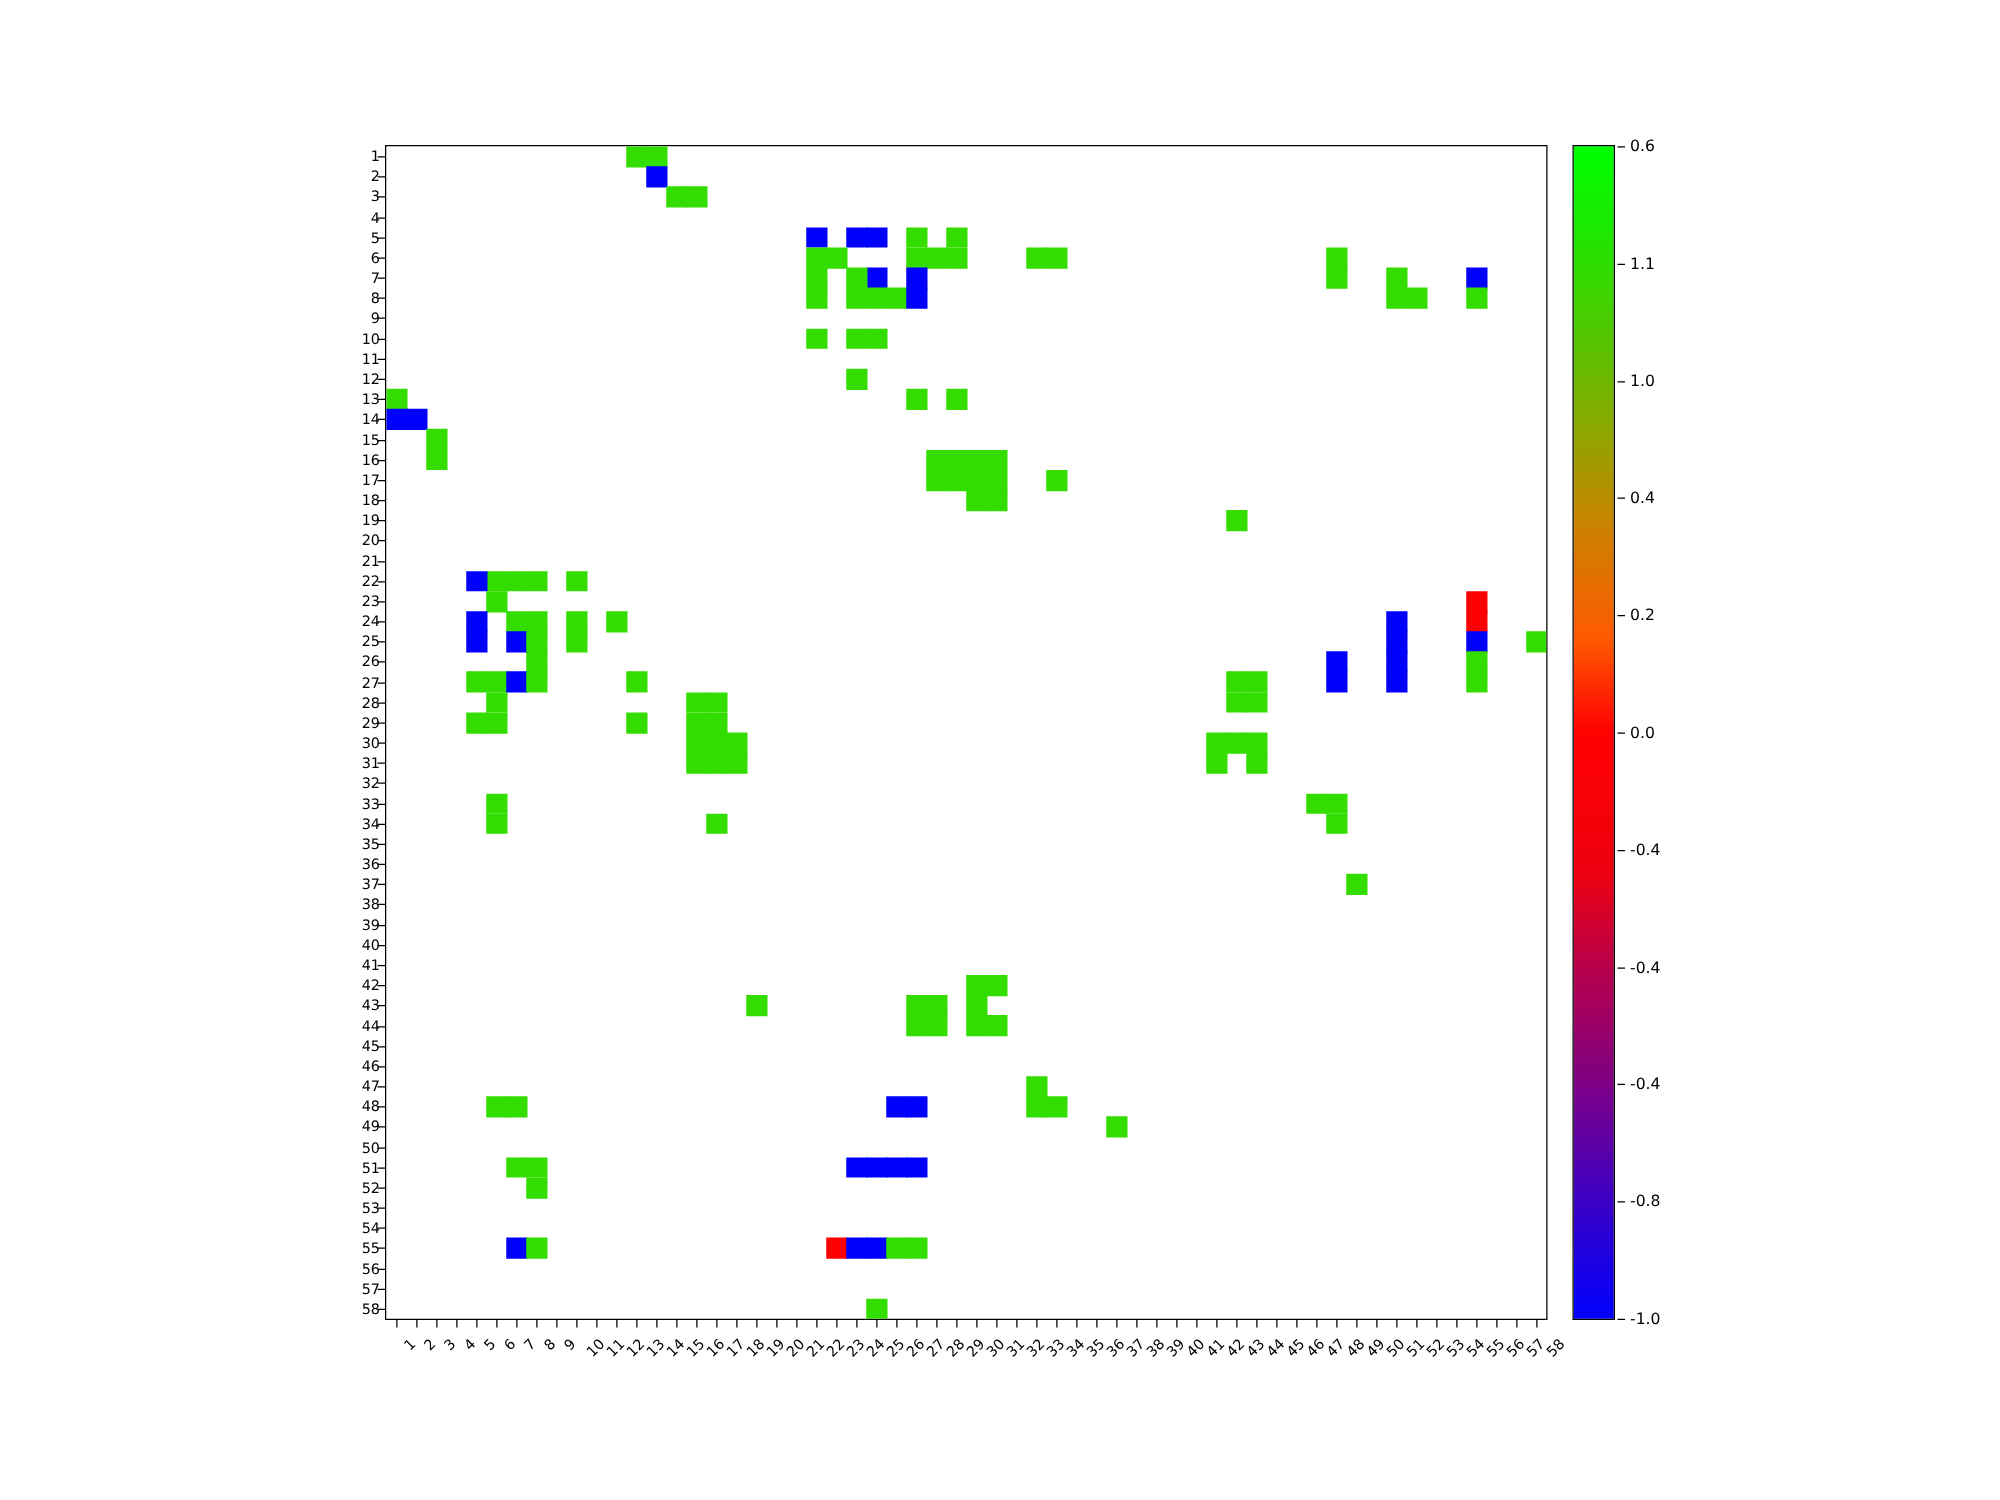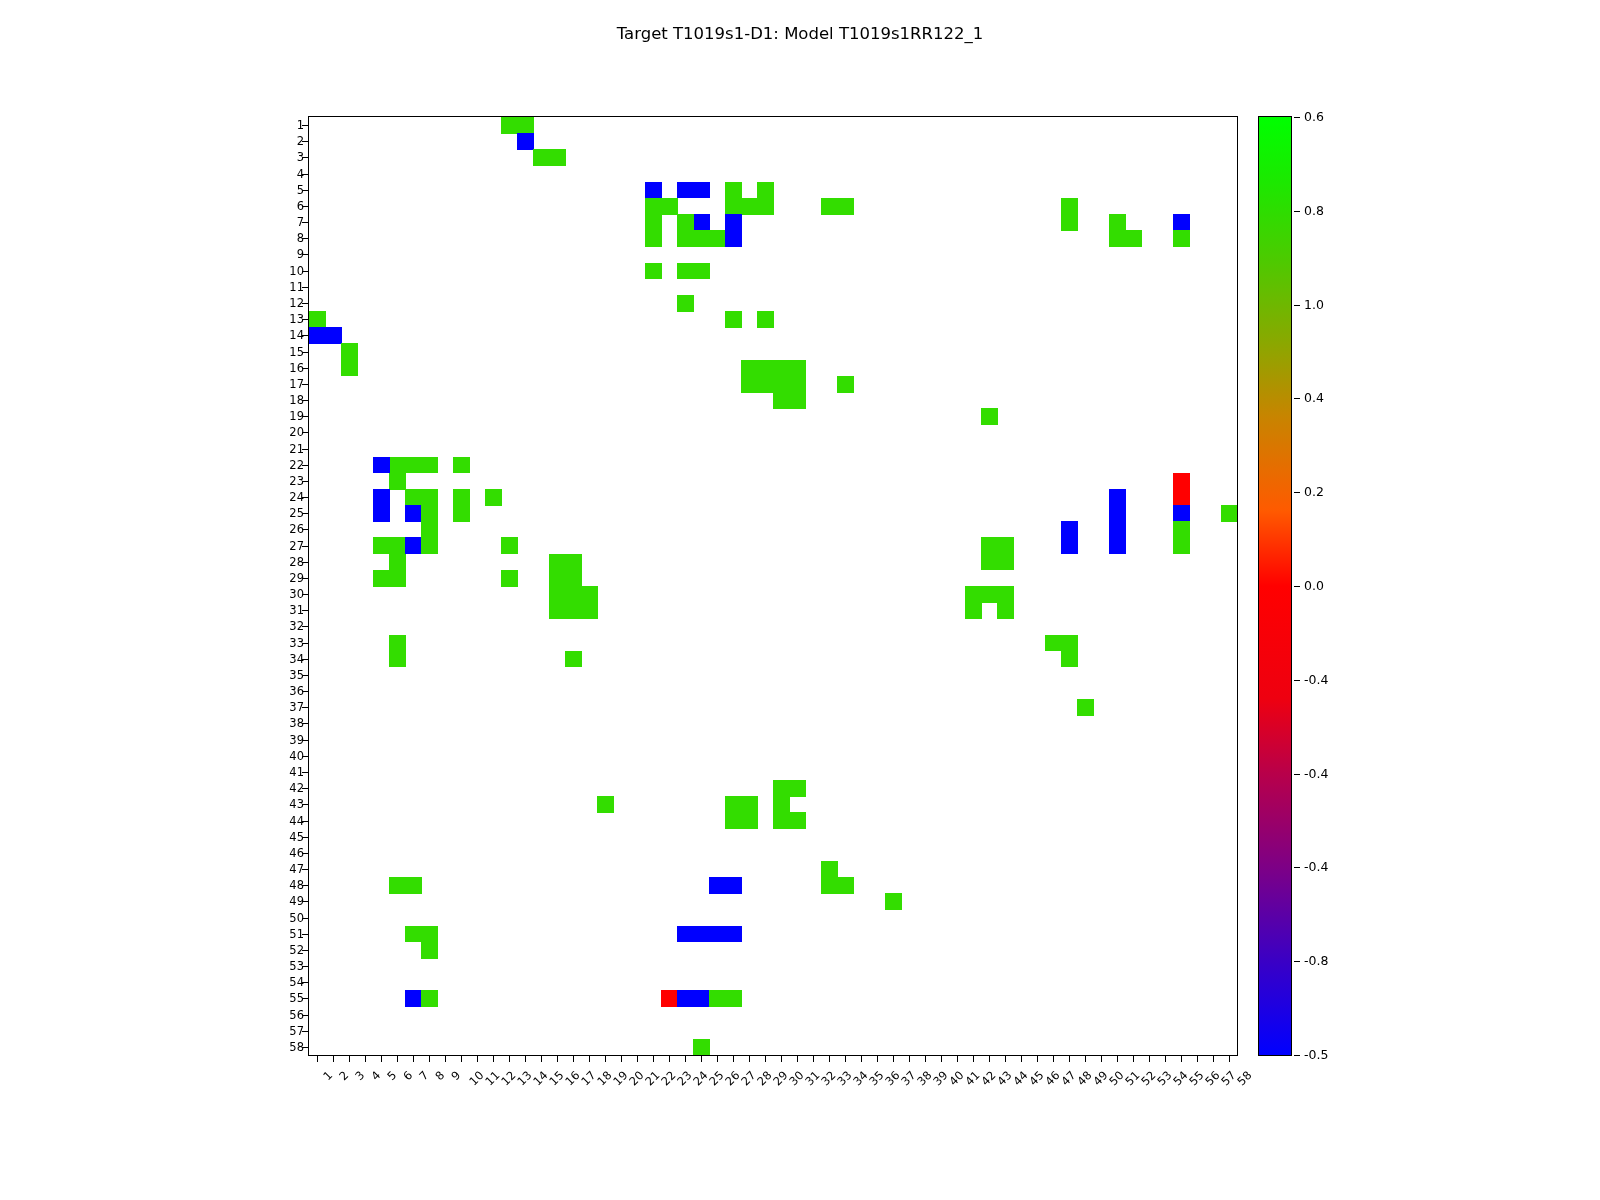--- a/index.html
+++ b/index.html
@@ -161,21 +161,20 @@
     width: 6px;
     height: 1px;
     background: #000;
   }
 </style>
 </head>
 <body>
 
 <div id="figure">
 
-  <div class="suptitle" id="suptitle-line1">Target T1019s1-D1: Model T1019s1RR122_1</div>
 
   <div id="plot-frame">
     <div id="cells">
         <div class="cell" style="left: 192px; top: 0px; width: 16.6px; height: 16.7724px; background: rgb(51, 221, 0);"></div>
         <div class="cell" style="left: 208px; top: 0px; width: 16.6px; height: 16.7724px; background: rgb(51, 221, 0);"></div>
         <div class="cell" style="left: 208px; top: 16.1724px; width: 16.6px; height: 16.7724px; background: rgb(0, 0, 255);"></div>
         <div class="cell" style="left: 224px; top: 32.3448px; width: 16.6px; height: 16.7724px; background: rgb(51, 221, 0);"></div>
         <div class="cell" style="left: 240px; top: 32.3448px; width: 16.6px; height: 16.7724px; background: rgb(51, 221, 0);"></div>
         <div class="cell" style="left: 336px; top: 64.6897px; width: 16.6px; height: 16.7724px; background: rgb(0, 0, 255);"></div>
         <div class="cell" style="left: 368px; top: 64.6897px; width: 16.6px; height: 16.7724px; background: rgb(0, 0, 255);"></div>
@@ -445,39 +444,39 @@
       <div class="xtick" style="left: 874px; top: 6px;">55</div>
       <div class="xtick" style="left: 890px; top: 6px;">56</div>
       <div class="xtick" style="left: 906px; top: 6px;">57</div>
       <div class="xtick" style="left: 922px; top: 6px;">58</div>
     </div>
 
   <div id="colorbar"></div>
   <div id="cbar-ticks">
       <div class="cbtick" style="top: -6px;">0.6</div>
       <div class="cbtickmark" style="top: 1px;"></div>
-      <div class="cbtick" style="top: 87.8px;">0.8</div>
+      <div class="cbtick" style="top: 87.8px;">1.1</div>
       <div class="cbtickmark" style="top: 94.8px;"></div>
       <div class="cbtick" style="top: 181.6px;">1.0</div>
       <div class="cbtickmark" style="top: 188.6px;"></div>
       <div class="cbtick" style="top: 275.4px;">0.4</div>
       <div class="cbtickmark" style="top: 282.4px;"></div>
       <div class="cbtick" style="top: 369.2px;">0.2</div>
       <div class="cbtickmark" style="top: 376.2px;"></div>
       <div class="cbtick" style="top: 463px;">0.0</div>
       <div class="cbtickmark" style="top: 470px;"></div>
       <div class="cbtick" style="top: 556.8px;">-0.4</div>
       <div class="cbtickmark" style="top: 563.8px;"></div>
       <div class="cbtick" style="top: 650.6px;">-0.4</div>
       <div class="cbtickmark" style="top: 657.6px;"></div>
       <div class="cbtick" style="top: 744.4px;">-0.4</div>
       <div class="cbtickmark" style="top: 751.4px;"></div>
       <div class="cbtick" style="top: 838.2px;">-0.8</div>
       <div class="cbtickmark" style="top: 845.2px;"></div>
-      <div class="cbtick" style="top: 932px;">-0.5</div>
+      <div class="cbtick" style="top: 932px;">-1.0</div>
       <div class="cbtickmark" style="top: 939px;"></div>
     </div>
 
 <div class="ytickmark" style="top: 125.086px;"></div>
     <div class="ytickmark" style="top: 141.259px;"></div>
     <div class="ytickmark" style="top: 157.431px;"></div>
     <div class="ytickmark" style="top: 173.603px;"></div>
     <div class="ytickmark" style="top: 189.776px;"></div>
     <div class="ytickmark" style="top: 205.948px;"></div>
     <div class="ytickmark" style="top: 222.121px;"></div>

